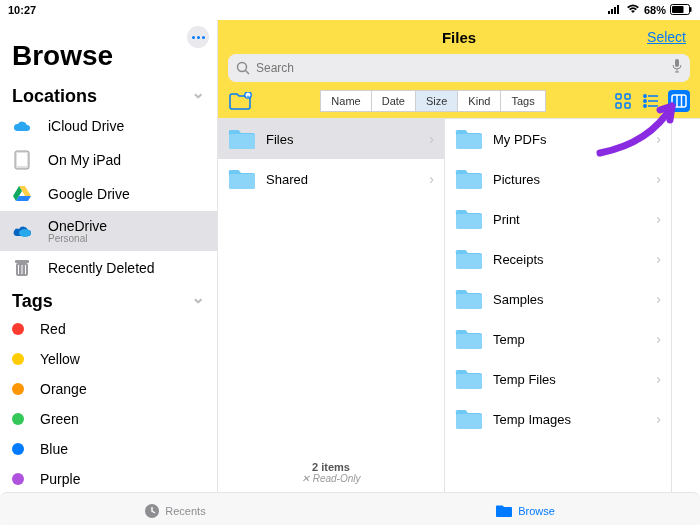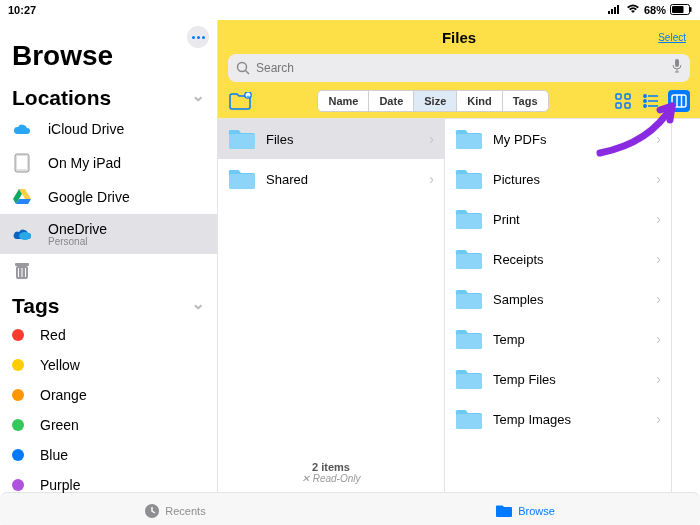--- a/index.html
+++ b/index.html
@@ -5,40 +5,40 @@
   * { box-sizing: border-box; margin: 0; padding: 0; font-family: -apple-system, BlinkMacSystemFont, "Helvetica Neue", Arial, sans-serif; }
   body { width: 700px; height: 525px; background: #fff; overflow: hidden; position: relative; }
   .statusbar { height: 20px; display: flex; justify-content: space-between; align-items: center; padding: 0 8px; font-size: 11px; font-weight: 600; }
   .statusbar .right { display: flex; align-items: flex-start; gap: 4px; }
   .statusbar svg { display: block; }
   .main { display: flex; height: 472px; }
   .sidebar { width: 218px; border-right: 1px solid #e4e4e6; display: flex; flex-direction: column; padding-top: 4px; position: relative; }
   .menu-btn { position: absolute; top: 6px; right: 8px; width: 22px; height: 22px; border-radius: 50%; background: #e9e9ee; display:flex; align-items:center; justify-content:center; }
   .menu-btn span { width: 3px; height: 3px; background: #007aff; border-radius: 50%; margin: 0 1px; }
   .browse-title { font-size: 28px; font-weight: 700; padding: 16px 12px 8px; }
-  .section-header { display: flex; justify-content: space-between; align-items: center; padding: 6px 12px 2px; font-size: 21px; font-weight: 600; }
+  .section-header { display: flex; justify-content: space-between; align-items: center; padding: 6px 12px 2px; font-size: 18px; font-weight: 600; }
   .section-header .chev { color: #bbb; }
   .side-item { display: flex; align-items: center; gap: 16px; padding: 7px 12px; font-size: 14px; }
   .side-item.selected { background: #e2e2e6; }
   .side-item .label { flex: 1; }
   .side-item .sub { font-size: 10px; color: #888; display:block; margin-top:-1px;}
   .tag-dot { width: 12px; height: 12px; border-radius: 50%; }
   .icon-box { width: 20px; height: 20px; display:flex; align-items:center; justify-content:center; }
   
   .content { flex: 1; display: flex; flex-direction: column; background:#fde047; }
   .content-header { padding: 6px 10px 0; }
   .title-row { position: relative; height: 22px; display:flex; align-items:center; justify-content:center;}
   .title-row .title { font-size: 15px; font-weight: 600; }
-  .title-row .select { position: absolute; right: 4px; color: #007aff; font-size: 10px; text-decoration: underline; }
+  .title-row .select { position: absolute; right: 4px; color: #007aff; font-size: 14px; text-decoration: underline; }
   .search-row { margin-top: 6px; background: #ececee; border-radius: 8px; height: 28px; display:flex; align-items:center; padding: 0 8px; gap:6px;}
   .search-row input { flex:1; border:none; background:transparent; font-size:12px; outline:none; color:#8a8a8e;}
   .search-row .mic { color:#8a8a8e; }
   .toolbar-row { display:flex; align-items:center; gap:8px; margin-top:8px; padding-bottom:6px;}
   .folder-add { width:26px; height:22px; display:flex; align-items:center; justify-content:center; }
-  .seg { display:flex; border:1px solid #cfcfd2; border-radius:5px; overflow:hidden; height:22px; background:#fff;font-weight:bold;}
+  .seg { display:flex; border:1px solid #cfcfd2; border-radius:0; overflow:hidden; height:22px; background:#fff;}
   .seg .opt { font-size:11px; padding: 0 10px; display:flex; align-items:center; border-right:1px solid #cfcfd2; color:#333;}
   .seg .opt:last-child{border-right:none;}
   .seg .opt.active{ background:#dfeaf7;}
   .view-btns { display:flex; gap:6px; align-items:center;}
   .vbtn { width:22px; height:22px; display:flex; align-items:center; justify-content:center; border-radius:4px; }
   .vbtn.active { background:#007aff; }
   .vbtn.active svg { stroke:#fff; }
   
   .columns { flex:1; display:flex; border-top:1px solid #e4e4e6; background:#fff; overflow:hidden;}
   .col { width:227px; border-right:1px solid #e4e4e6; overflow-y:auto; position:relative;}
@@ -139,20 +139,21 @@
     <div class="side-item">
       <span class="icon-box">
           <svg width="16" height="18" viewBox="0 0 16 18">
             <rect x="2" y="4" width="12" height="13" rx="2" fill="#9a9a9e"></rect>
             <rect x="1" y="1" width="14" height="3" rx="1" fill="#9a9a9e"></rect>
             <rect x="4" y="6" width="1" height="9" fill="#fff"></rect>
             <rect x="7.5" y="6" width="1" height="9" fill="#fff"></rect>
             <rect x="11" y="6" width="1" height="9" fill="#fff"></rect>
           </svg>
         </span>
+      <span class="label">Recently Deleted</span>
     </div>
 
     <div class="section-header">
       <span>Tags</span>
       <span class="chev chev-down"></span>
     </div>
     <div id="tags-container">
         <div class="side-item">
           <span class="tag-dot" style="background:#ff3b30"></span>
           <span class="label">Red</span>

